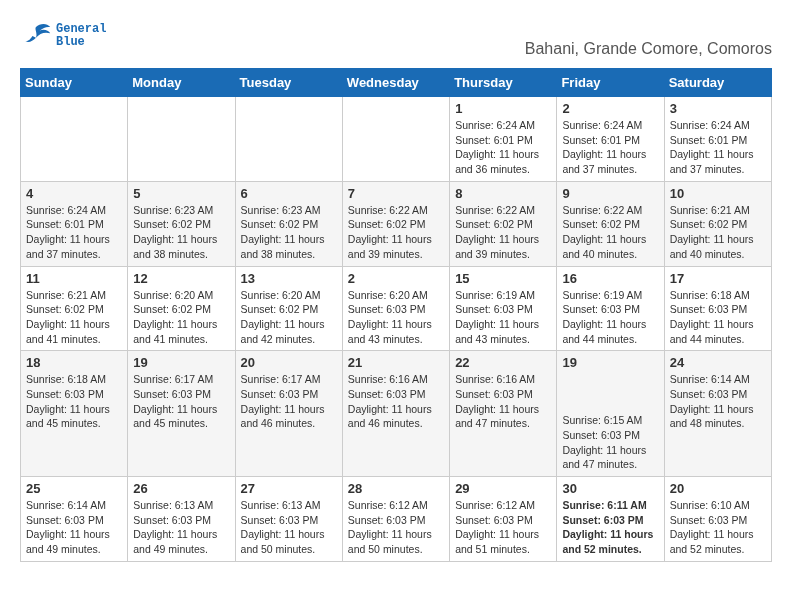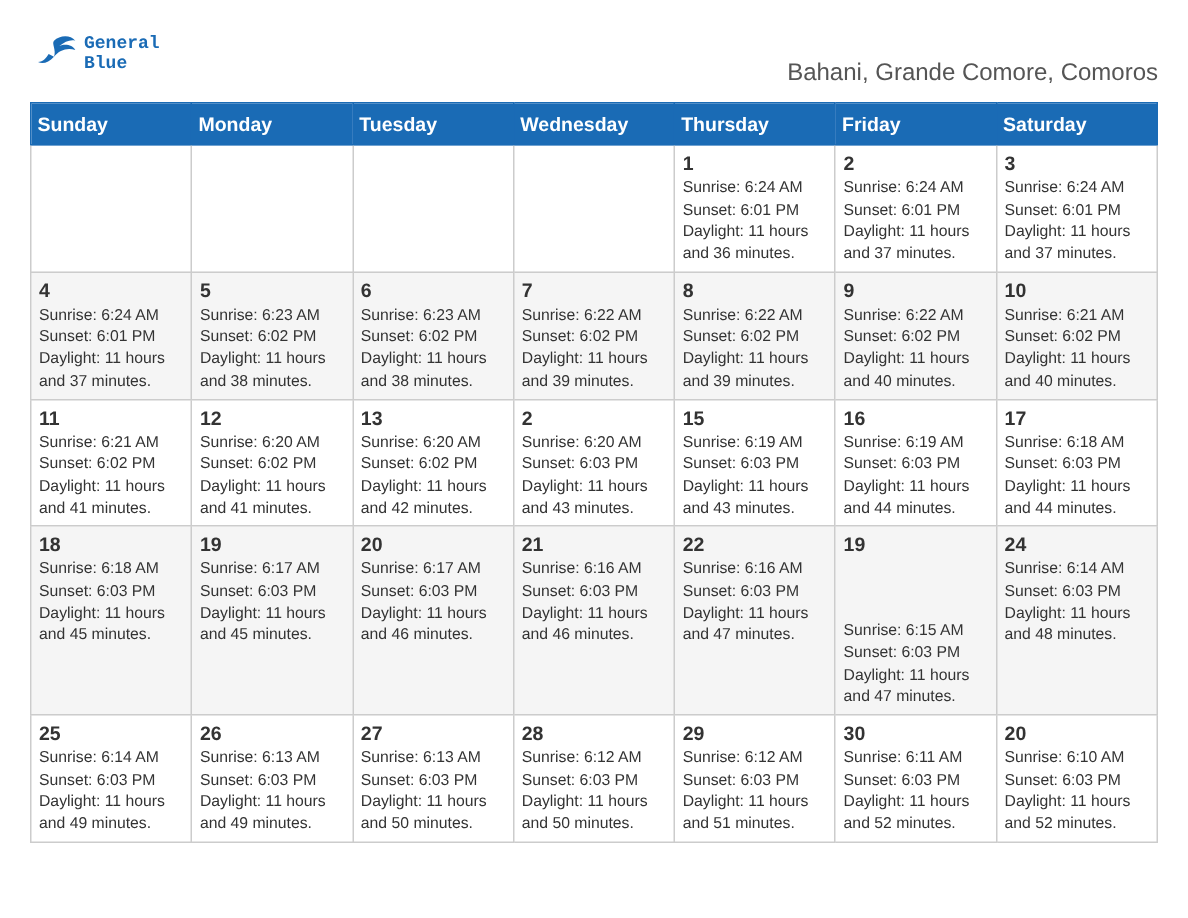--- a/index.html
+++ b/index.html
@@ -333,21 +333,21 @@
         </td>
         <td>
           <span class="day-num">29</span>
           <div class="day-detail" style="white-space: pre-line;">Sunrise: 6:12 AM
 Sunset: 6:03 PM
 Daylight: 11 hours
 and 51 minutes.</div>
         </td>
         <td>
           <span class="day-num">30</span>
-          <div class="day-detail" style="white-space: pre-line;">Sunrise: 6:11 AM
+          <div class="day-detail" style="white-space: pre-line; font-weight: bold;">Sunrise: 6:11 AM
 Sunset: 6:03 PM
 Daylight: 11 hours
 and 52 minutes.</div>
         </td>
         <td>
           <span class="day-num">20</span>
           <div class="day-detail" style="white-space: pre-line;">Sunrise: 6:10 AM
 Sunset: 6:03 PM
 Daylight: 11 hours
 and 52 minutes.</div>

